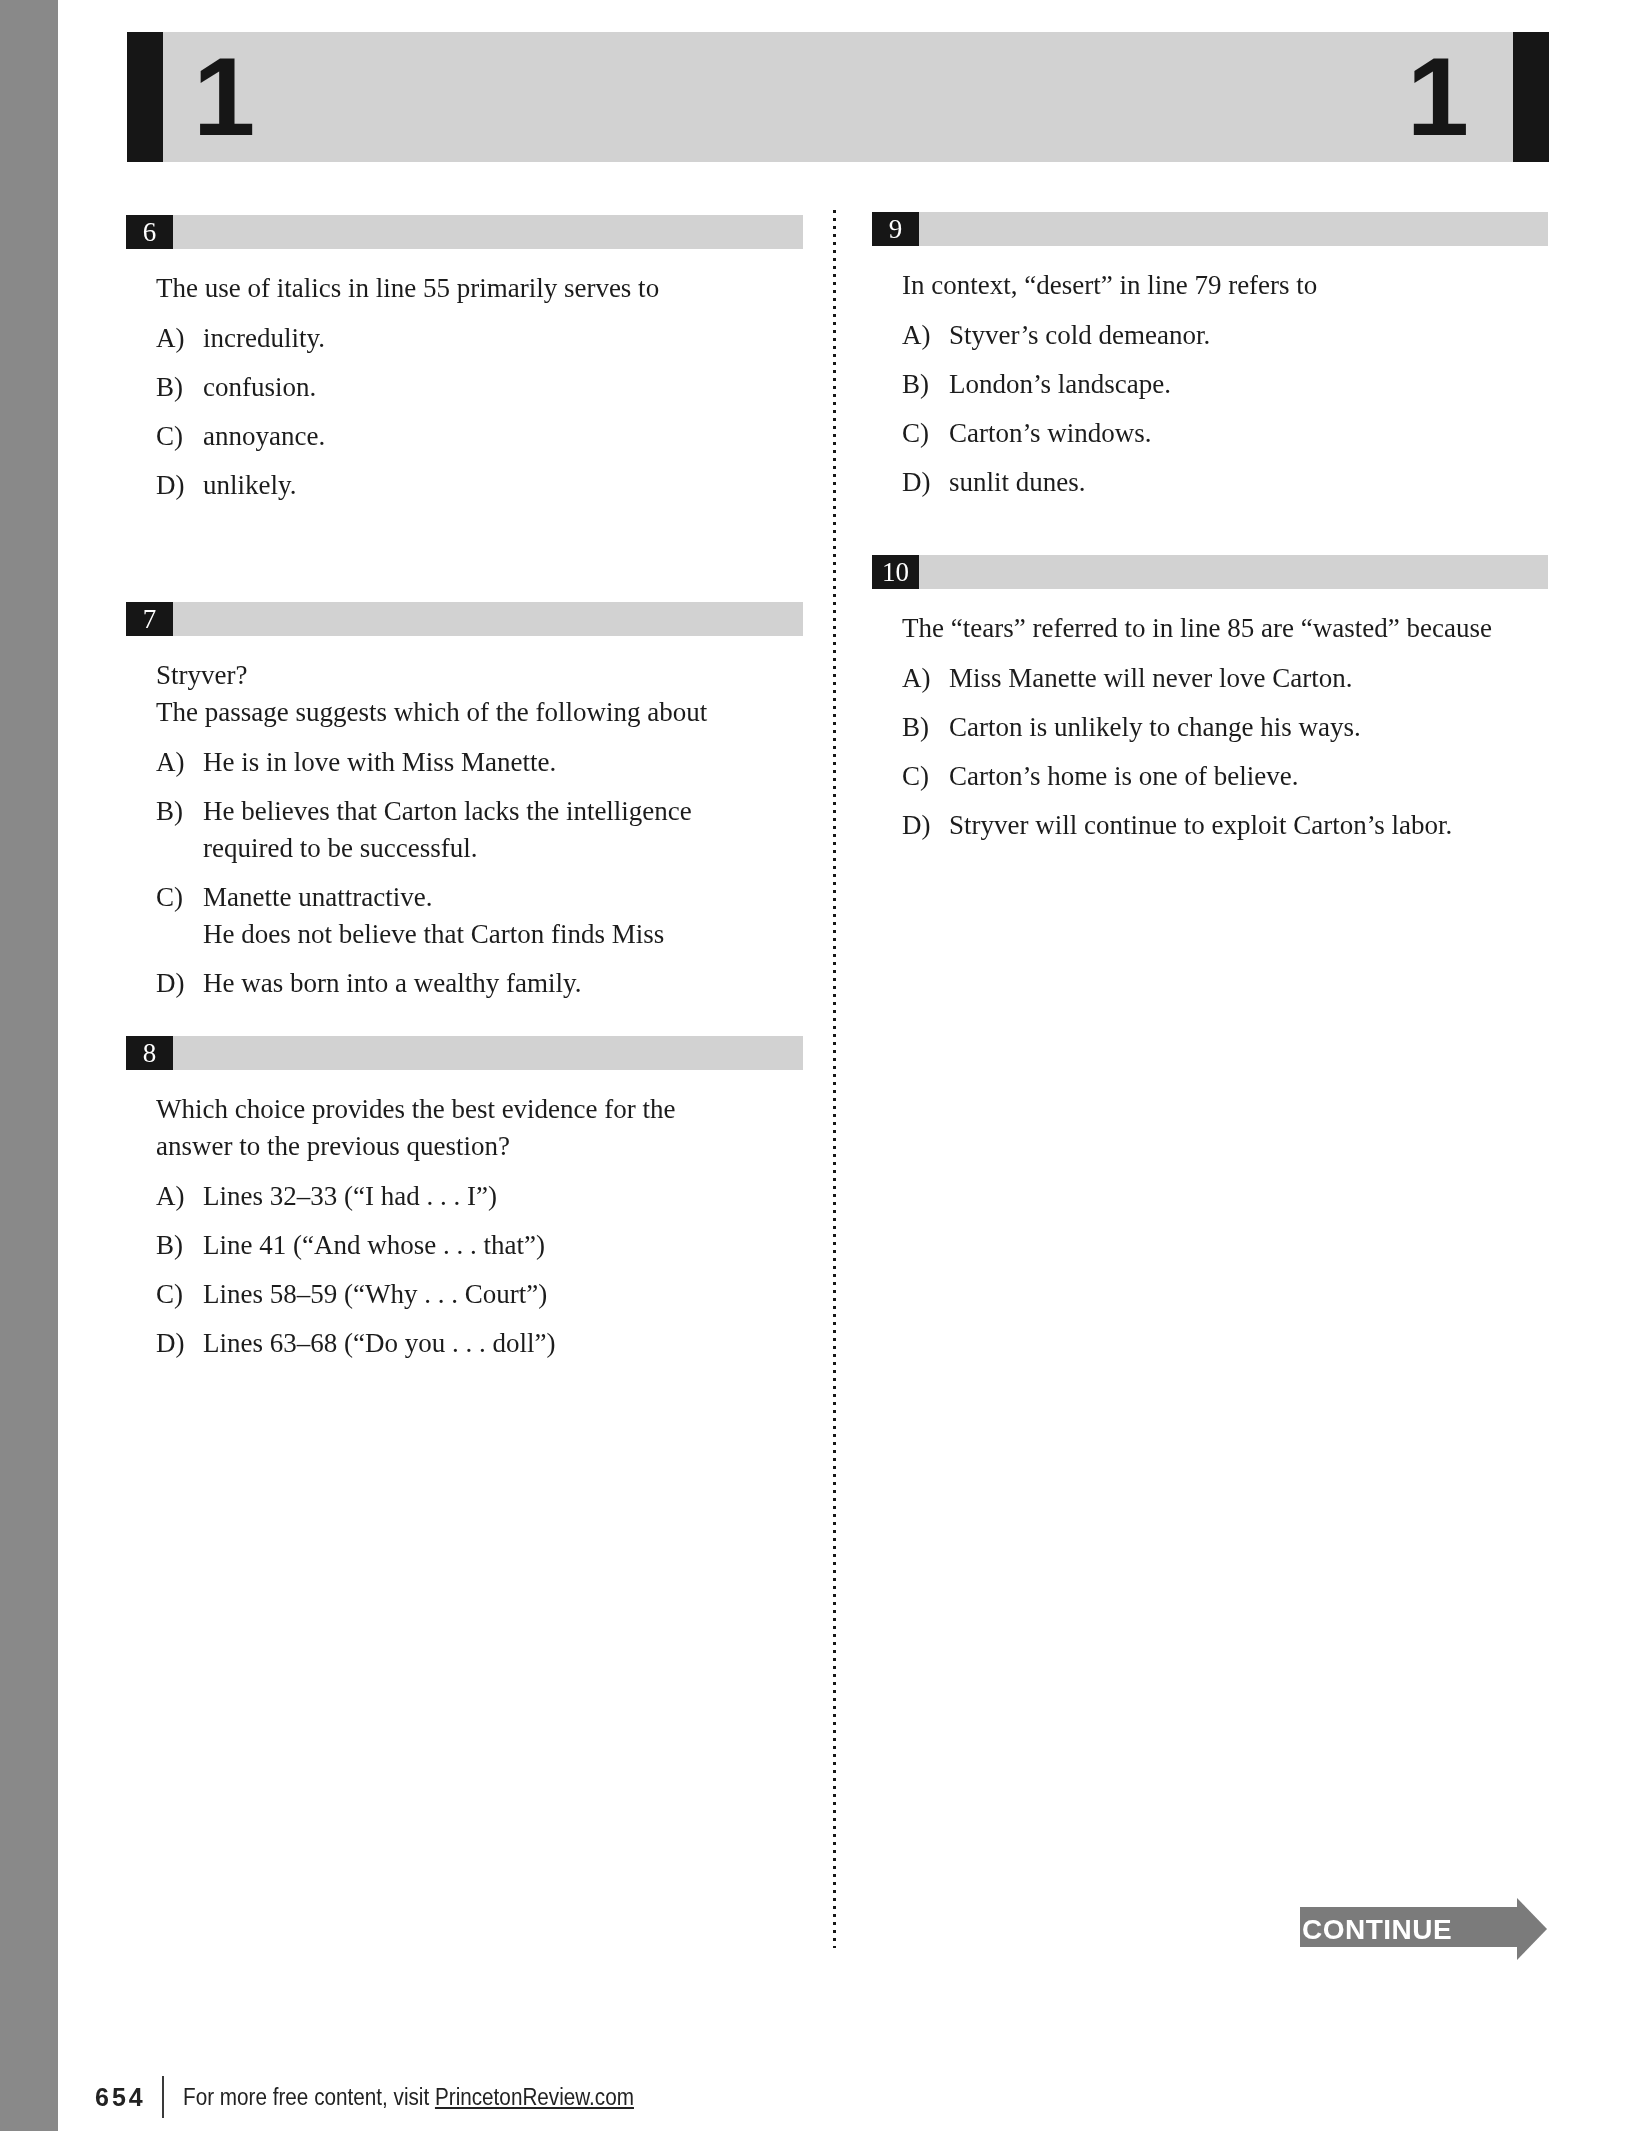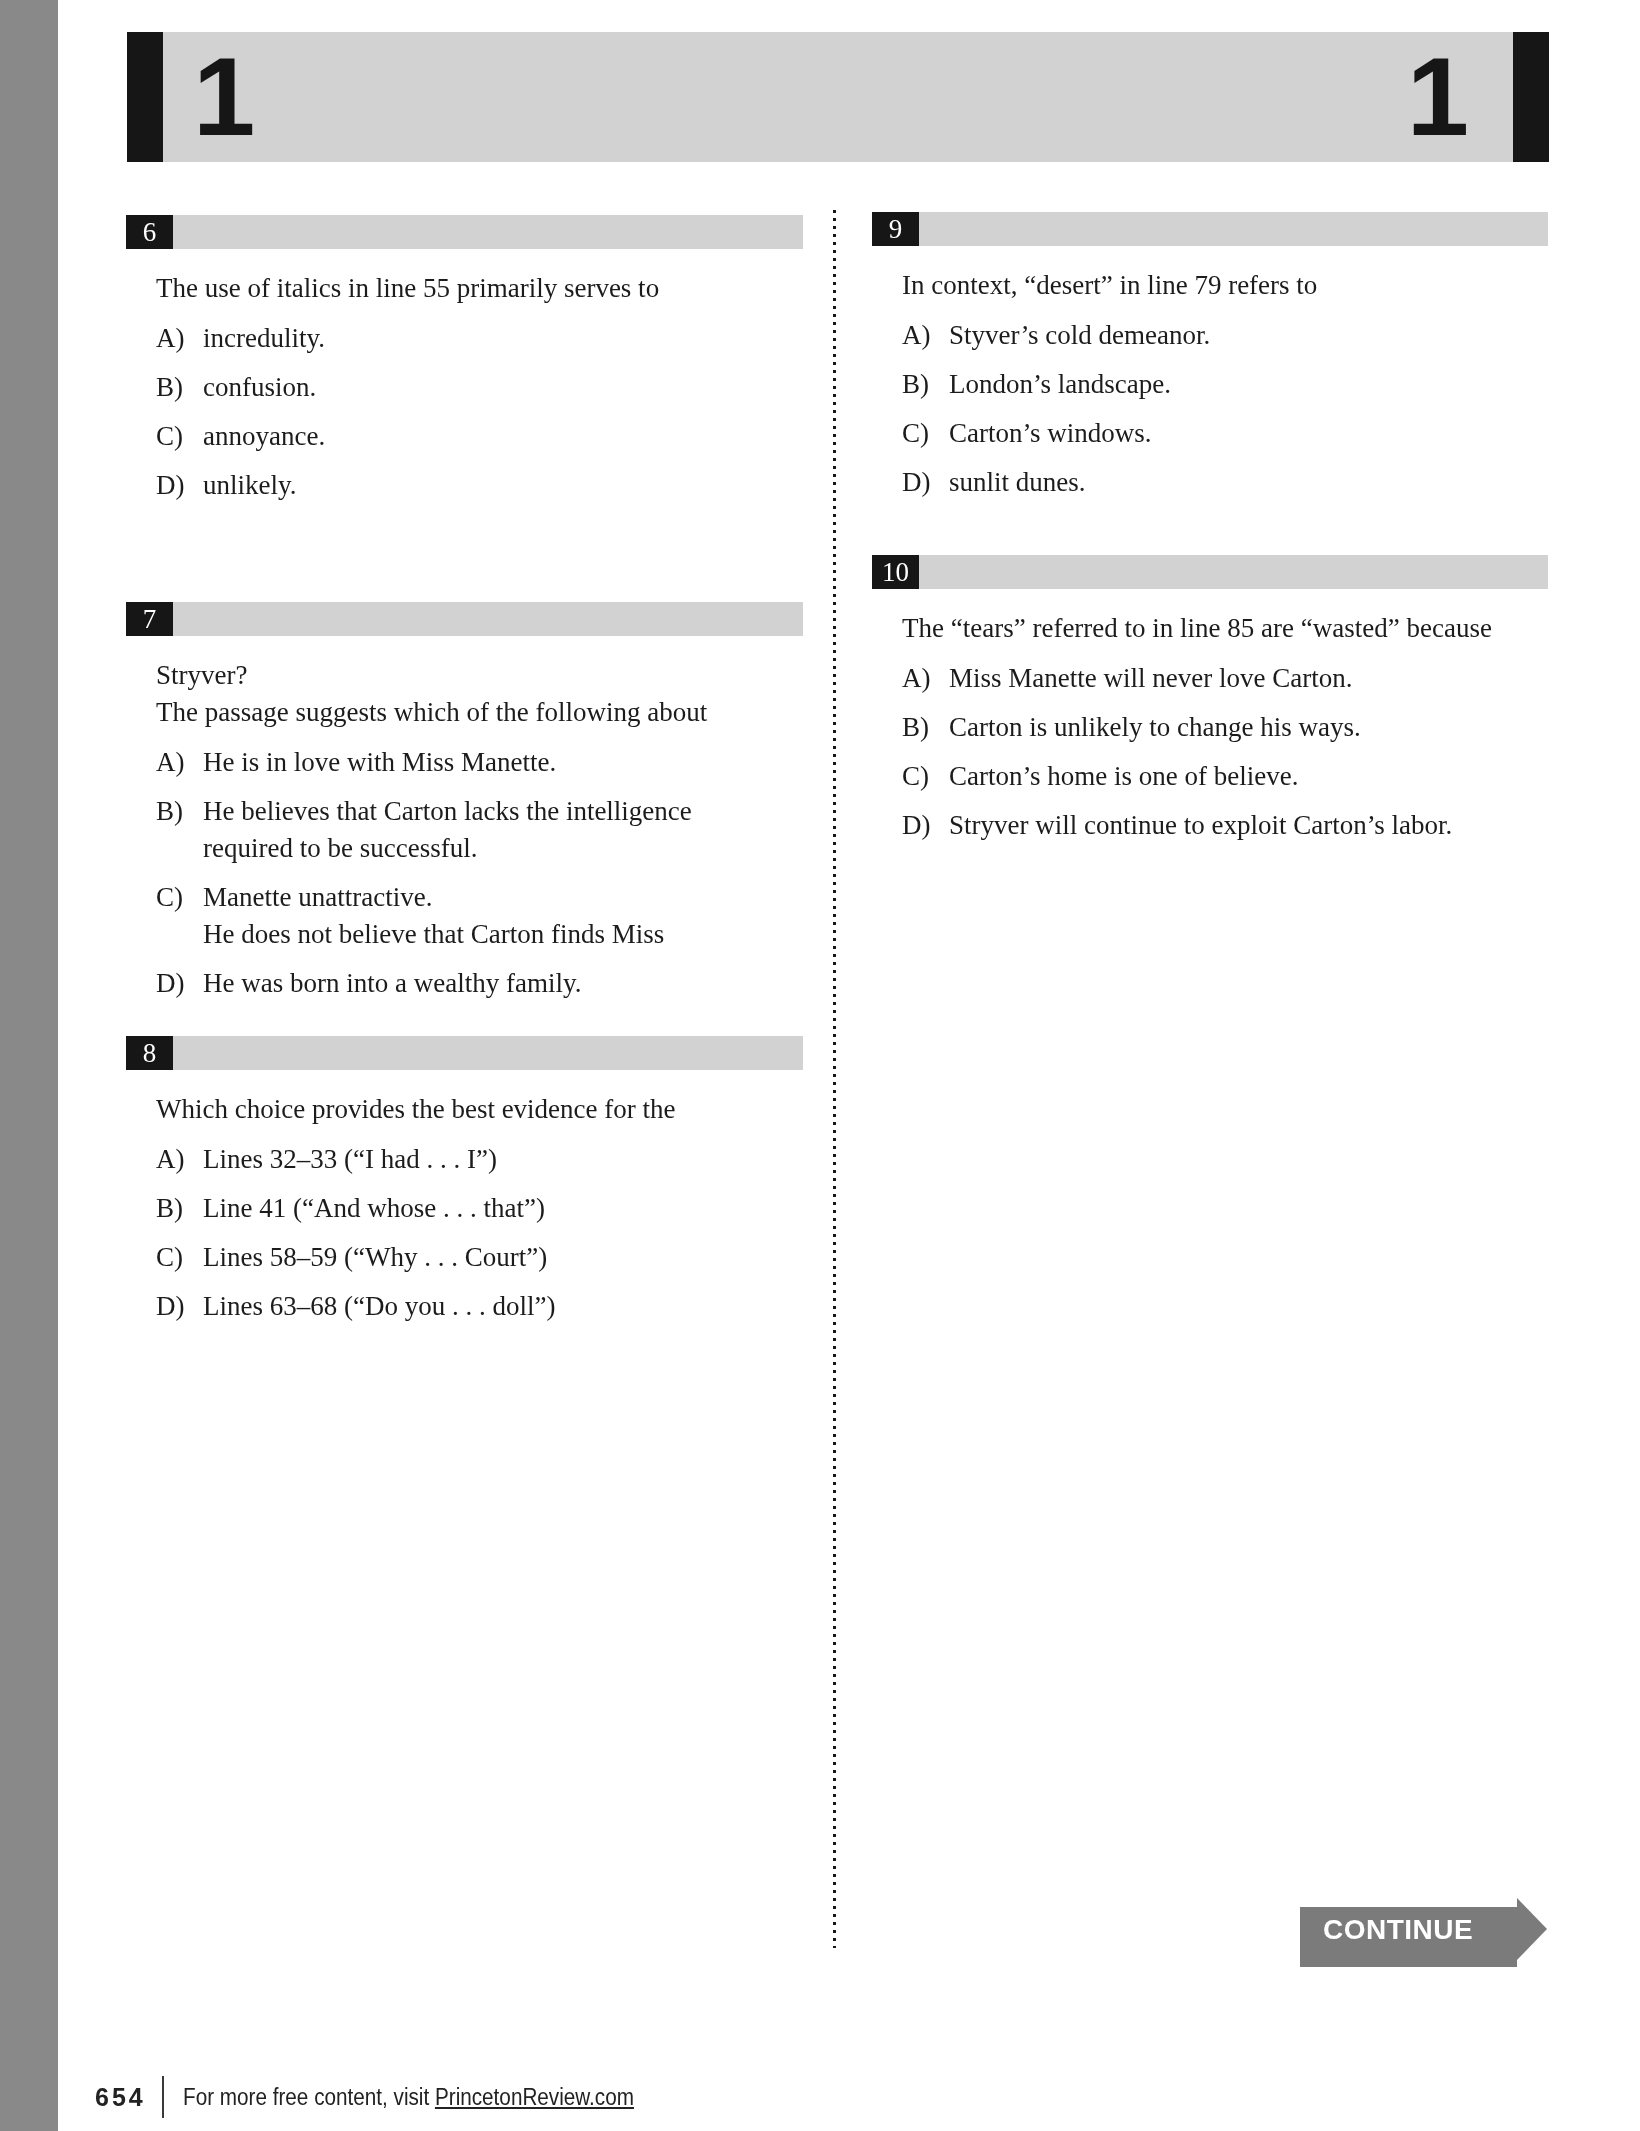--- a/index.html
+++ b/index.html
@@ -42,23 +42,23 @@
   .choice { display:flex; margin-top:12px; }
   .choice-letter { width:47px; flex:0 0 auto; }
   .choice-text div { white-space:nowrap; }
 
   
   .divider-dotted { position:absolute; left:833px; top:210px; width:3px; height:1738px;
     background:repeating-linear-gradient(to bottom, #161616 0 3px, transparent 3px 8px); }
 
   
   .continue { position:absolute; left:1300px; top:1898px; width:247px; height:62px; }
-  .continue-body { position:absolute; left:0; top:9px; width:217px; height:60px; background:#7b7b7b;
+  .continue-body { position:absolute; left:0; top:9px; width:217px; height:40px; background:#7b7b7b;
     color:#ffffff; font-family:"Liberation Sans", sans-serif; font-weight:bold; font-size:28px;
-    line-height:45px; padding-left:23px; letter-spacing:0.5px; }
+    line-height:45px; padding-left:2px; letter-spacing:0.5px; }
   .continue-head { position:absolute; left:217px; top:0; width:0; height:0;
     border-left:30px solid #7b7b7b; border-top:31px solid transparent; border-bottom:31px solid transparent; }
 
   
   .footer { position:absolute; left:95px; top:2030px; height:44px; display:flex; align-items:center;
             font-family:"Liberation Sans", sans-serif; color:#222222;margin-top:45px; }
   .footer-pagenum { font-weight:bold; font-size:25px; letter-spacing:3px; }
   .footer-divider { width:2px; height:42px; background:#3a3a3a; margin:0 19px 0 16px; }
   .footer-text { font-size:23px; transform:scaleX(0.9); transform-origin:left center; white-space:nowrap; }
   .footer-link { text-decoration:underline; color:#222222; }
@@ -166,20 +166,21 @@
   </div>
 
   <div class="question pos-8">
     <div class="q-bar">
       <div class="q-num">8</div>
       <div class="q-bar-fill"></div>
     </div>
     <div class="q-body">
       <div class="q-stem">
           <div>Which choice provides the best evidence for the</div>
+          <div>answer to the previous question?</div>
         </div>
       <div class="q-choices">
   <div class="choice">
     <div class="choice-letter">A)</div>
     <div class="choice-text">
               <div>Lines 32–33 (“I had . . . I”)</div>
             </div>
   </div>
 
   <div class="choice">

